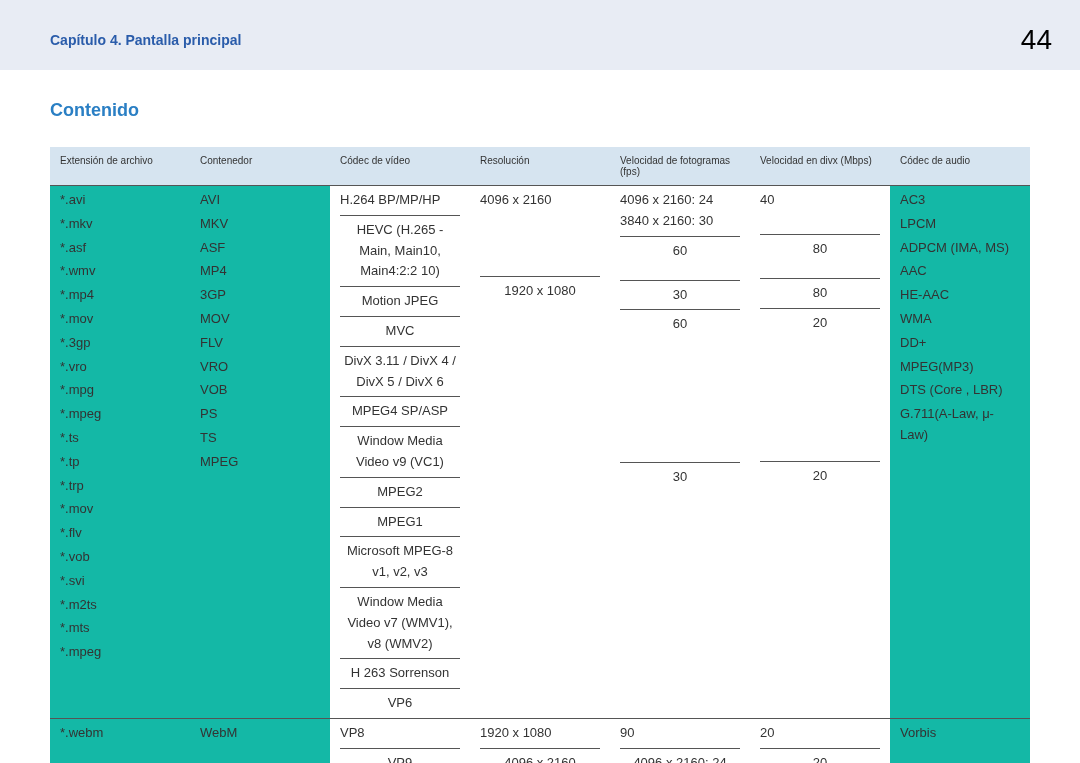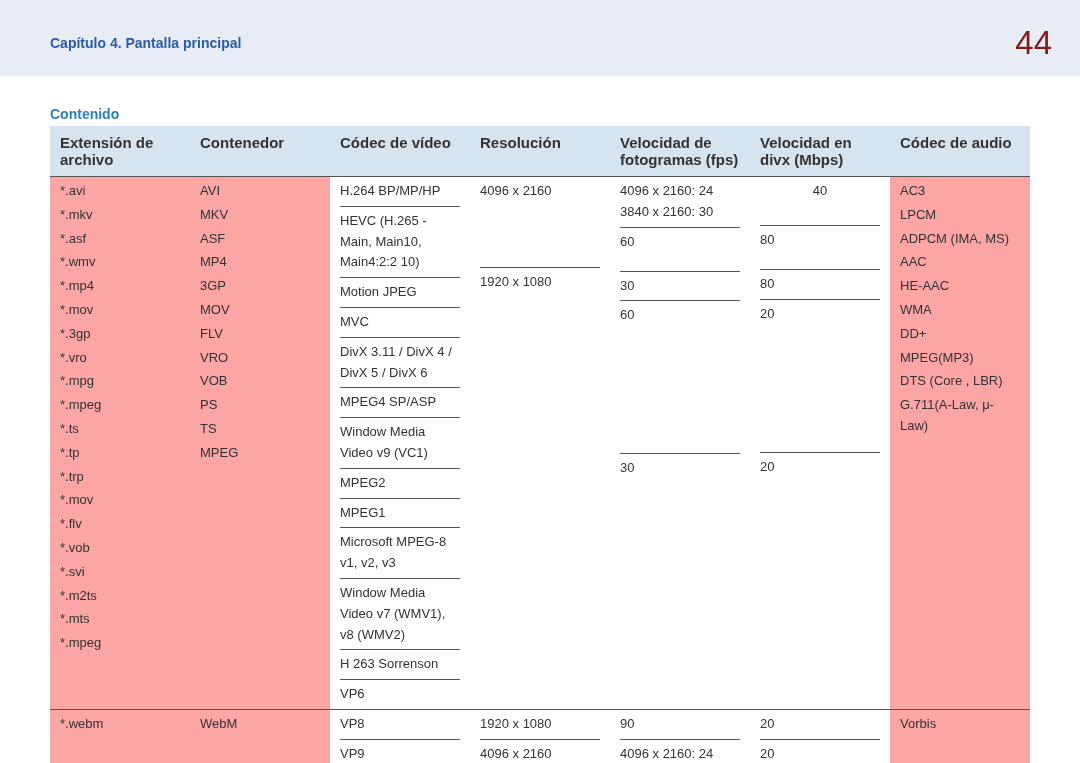--- a/index.html
+++ b/index.html
@@ -14,51 +14,51 @@
   }
   .header {
     background: #e8ecf4;
     display: flex;
     justify-content: space-between;
     align-items: center;
     padding: 24px 28px 14px 50px;
     color: #2a5caa;
   }
   .breadcrumb { font-weight: 600; font-size: 14px; }
-  .pagenum { font-size: 33px; color: #7f1d1d; font-weight: 400; }
+  .pagenum { font-size: 28px; color: #000000; font-weight: 400; }
   .content-wrap { padding: 30px 50px 0 50px; }
-  .section-title { color: #2a7fc4; font-size: 14px; font-weight: 600; margin-bottom: 4px; }
+  .section-title { color: #2a7fc4; font-size: 18px; font-weight: 600; margin-bottom: 26px; }
 
   .table { width: 100%; border-collapse: collapse; }
   .thead-row th {
     background: #d6e4f0;
     text-align: left;
-    font-weight: 700;
-    font-size: 15px;
+    font-weight: 400;
+    font-size: 10px;
     padding: 8px 10px;
     vertical-align: top;
     border-bottom: 1px solid #555;
   }
   .col-ext   { width: 140px; }
   .col-cont  { width: 140px; }
   .col-codec { width: 140px; }
   .col-res   { width: 140px; }
   .col-fps   { width: 140px; }
   .col-mbps  { width: 140px; }
   .col-aud   { width: 140px; }
 
   
-  td.shade-y { background: #fca5a5; }
+  td.shade-y { background: #14b8a6; }
   td { padding: 4px 10px; vertical-align: top; line-height: 1.6; font-size: 13px; }
   .cell-list div { margin-bottom: 3px; }
 
   .hr-top    { border-top: 1px solid #555; }
 
   
-  .subrow { border-top: 1px solid #555; padding-top: 4px; margin-top: 4px; }
+  .subrow { border-top: 1px solid #555; padding-top: 4px; margin-top: 4px; text-align: center; }
 
 </style>
 </head>
 <body>
 
 <div class="header">
   <div class="breadcrumb">Capítulo 4. Pantalla principal</div>
   <div class="pagenum">44</div>
 </div>
 
@@ -161,21 +161,21 @@
             <div class="line">&nbsp;</div>
             <div class="line">&nbsp;</div>
             <div class="line">&nbsp;</div>
             <div class="line">&nbsp;</div>
             <div class="line subrow">30</div>
             <div class="line" style="min-height: 40px;">&nbsp;</div>
             <div class="line">&nbsp;</div>
             <div class="line">&nbsp;</div>
           </td>
           <td>
-            <div class="line" style="min-height: 40px; text-align: center;">40</div>
+            <div class="line" style="min-height: 40px;">40</div>
             <div class="line subrow" style="min-height: 40px;">80</div>
             <div class="line subrow">80</div>
             <div class="line subrow">20</div>
             <div class="line" style="min-height: 40px;">&nbsp;</div>
             <div class="line">&nbsp;</div>
             <div class="line">&nbsp;</div>
             <div class="line">&nbsp;</div>
             <div class="line">&nbsp;</div>
             <div class="line subrow">20</div>
             <div class="line" style="min-height: 40px;">&nbsp;</div>

